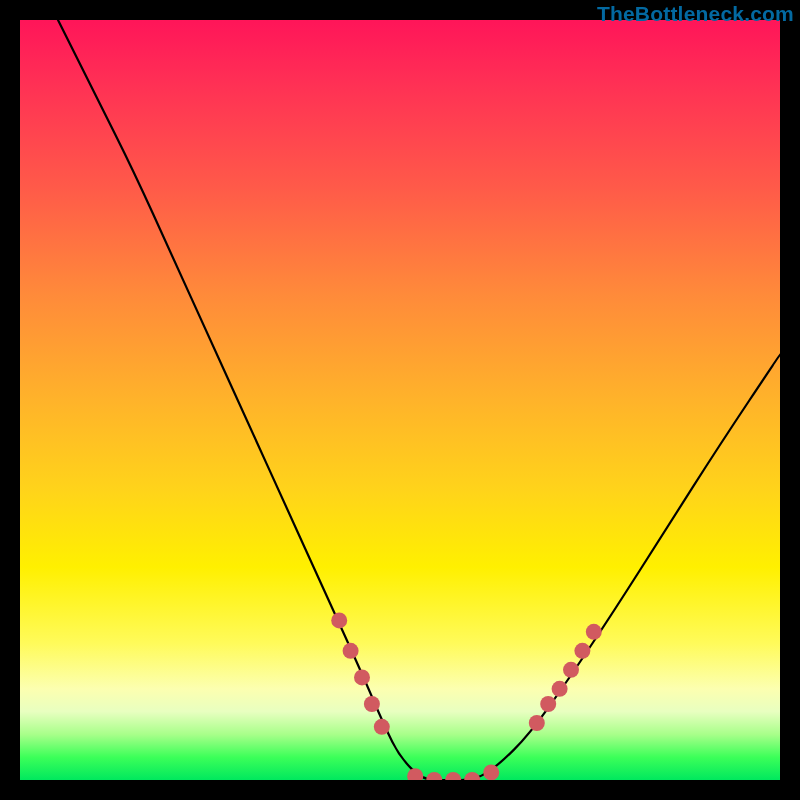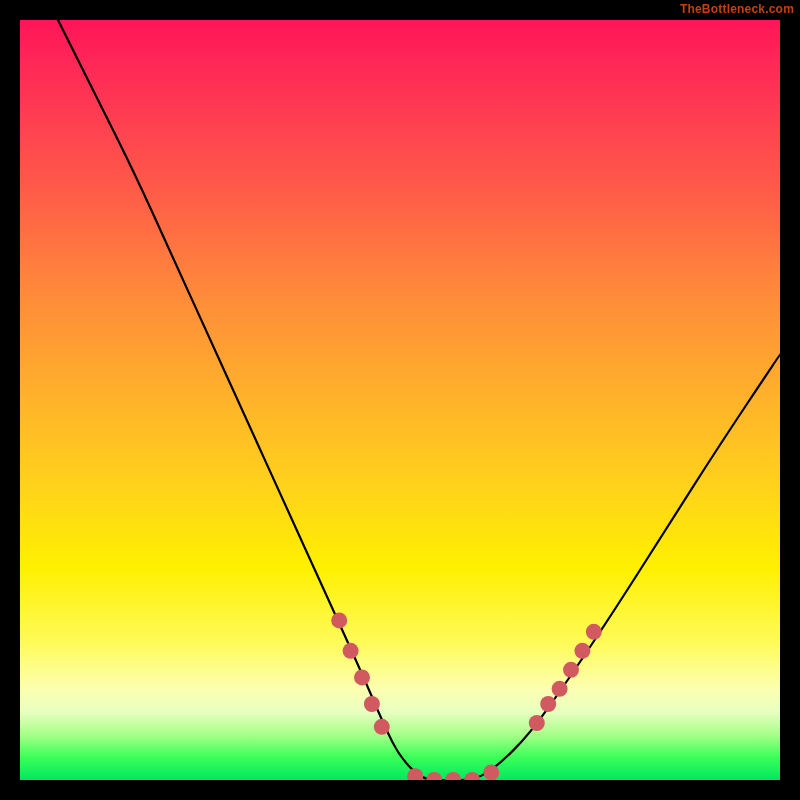--- a/index.html
+++ b/index.html
@@ -54,22 +54,22 @@
     position: absolute;
     left: 0;
     top: 0;
     width: 760px;
     height: 760px;
   }
   .watermark {
     position: absolute;
     top: 2px;
     right: 6px;
-    color: #c2410c;
-    font-size: 12px;
+    color: #0369a1;
+    font-size: 21px;
     font-weight: 600;
     letter-spacing: 0.2px;
     user-select: none;
   }
 </style>
 </head>
 <body>
 
 <div class="frame">
   <div class="plot">

